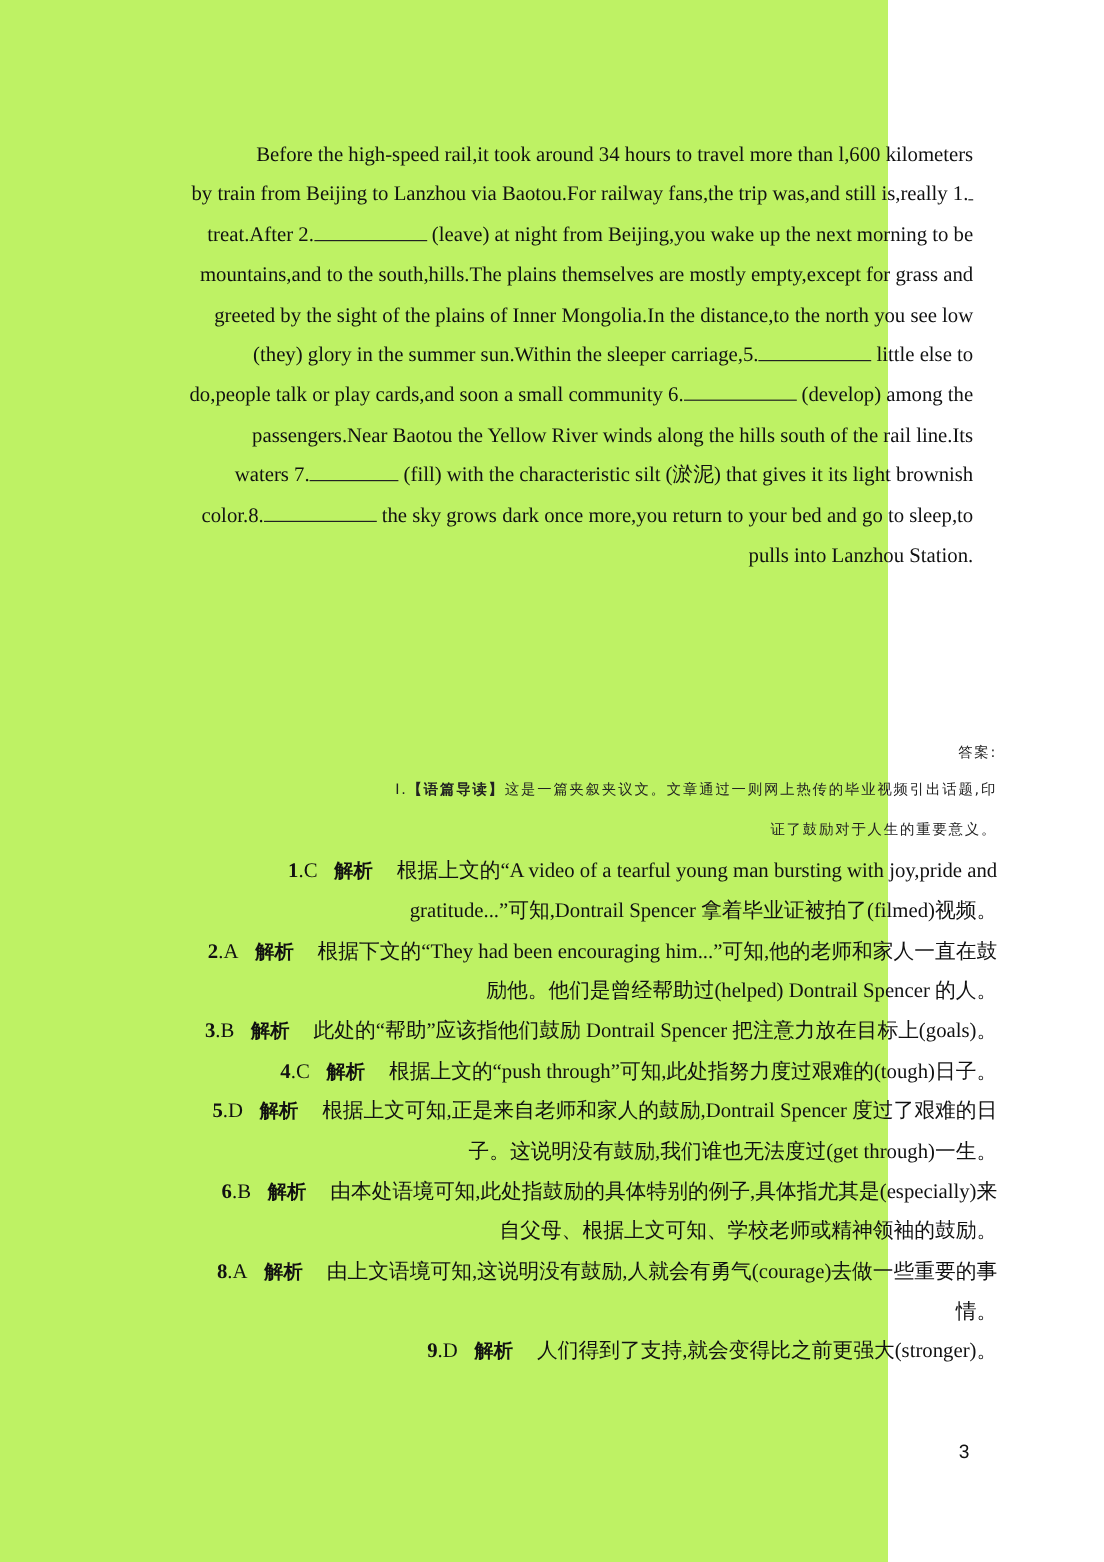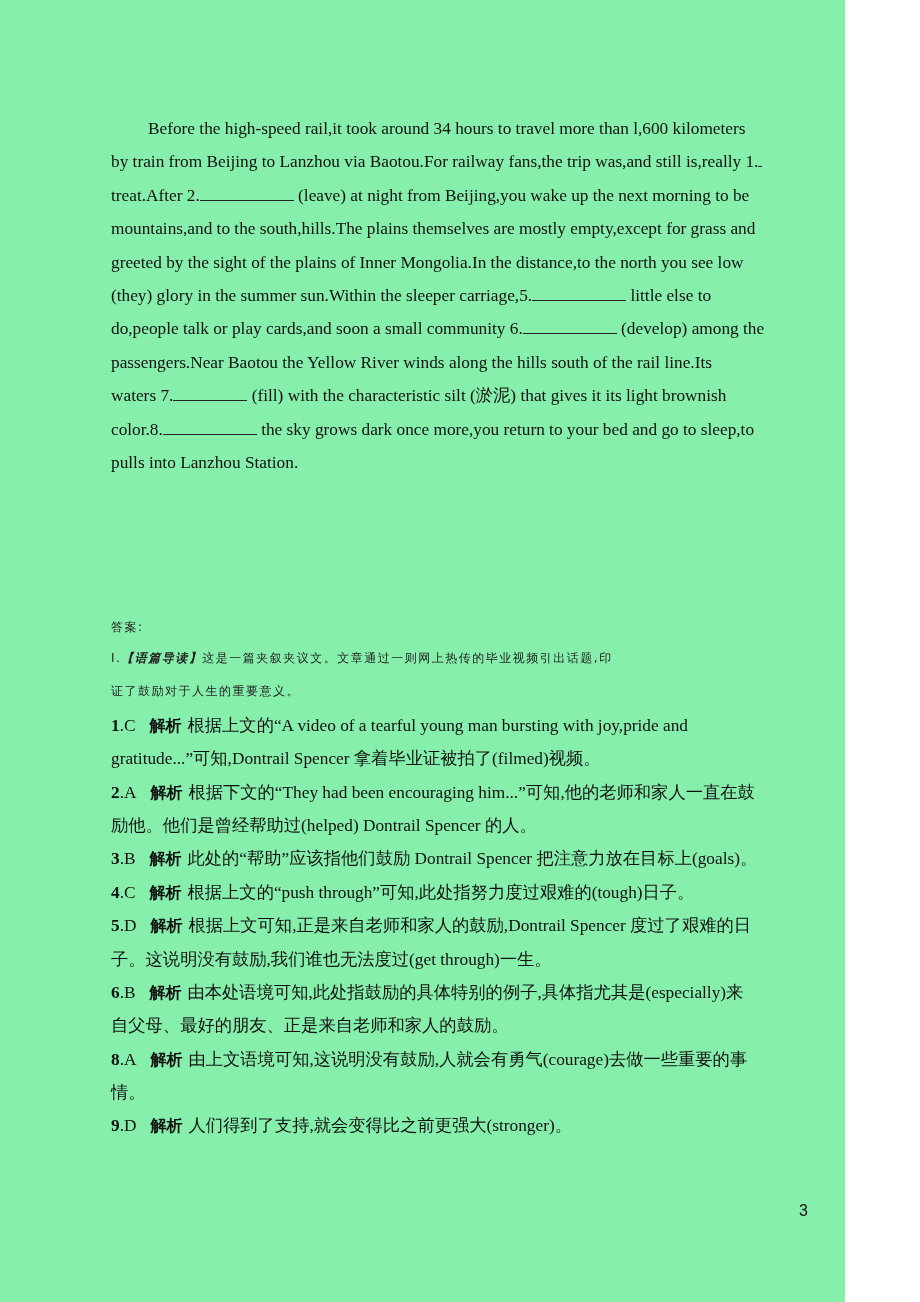--- a/index.html
+++ b/index.html
@@ -1,28 +1,28 @@
 <!DOCTYPE html>
 <html><head>
 <meta charset="utf-8">
 <style>
   html, body { margin: 0; padding: 0; background: #ffffff; }
   body { width: 920px; height: 1302px; position: relative; overflow: hidden;
          font-family: "Liberation Serif", "DejaVu Serif", serif; color: #111; }
-  .page { position: absolute; left: 0; top: 0; width: 845px; height: 1302px; background: #86efac; }
+  .page { position: absolute; left: 0; top: 0; width: 740px; height: 1302px; background: #bef264; text-align: right; }
   .passage { position: absolute; left: 111px; top: 112px; width: 700px; font-size: 17.3px; line-height: 33.4px; }
   .line { white-space: nowrap; display: block; height: 33.4px; }
   .indent { padding-left: 37px; }
   .blank { display: inline-block; border-bottom: 1px solid #222; height: 15px; vertical-align: baseline; }
   .answers { position: absolute; left: 111px; top: 612px; width: 720px; font-size: 17.3px; line-height: 33.4px; }
   .ans-label { display: block; height: 30px; line-height: 30px; }
   .cn { font-family: "DejaVu Sans", sans-serif; font-size: 12px; letter-spacing: 1.5px; color: #222; }
-  .bold { font-weight: bold; font-style: italic; }
+  .bold { font-weight: bold; }
   .num { font-weight: bold; }
-  .kw { font-family: "DejaVu Sans", sans-serif; font-weight: bold; font-size: 16px; margin-left: 14px; margin-right: 6px; }
+  .kw { font-family: "DejaVu Sans", sans-serif; font-weight: bold; font-size: 16px; margin-left: 14px; margin-right: 20px; }
   .page-number { position: absolute; left: 799px; top: 1202px; font-family: "Liberation Sans", sans-serif; font-size: 16px; }
 </style>
 </head>
 <body>
 
 <div class="page">
 
   <div class="passage">
     <span class="line indent"><span>Before the high-speed rail,it took around 34 hours to travel more than l,600 kilometers</span></span>
     <span class="line"><span>by train from Beijing to Lanzhou via Baotou.For railway fans,the trip was,and still is,really 1.</span><span class="blank" style="width:4px"></span></span>
@@ -50,21 +50,21 @@
     <span class="line"><span>励他。他们是曾经帮助过(helped) Dontrail Spencer 的人。</span></span>
 
     <span class="line"><span class="num">3</span><span>.B</span><span class="kw">解析</span><span>此处的“帮助”应该指他们鼓励 Dontrail Spencer 把注意力放在目标上(goals)。</span></span>
 
     <span class="line"><span class="num">4</span><span>.C</span><span class="kw">解析</span><span>根据上文的“push through”可知,此处指努力度过艰难的(tough)日子。</span></span>
 
     <span class="line"><span class="num">5</span><span>.D</span><span class="kw">解析</span><span>根据上文可知,正是来自老师和家人的鼓励,Dontrail Spencer 度过了艰难的日</span></span>
     <span class="line"><span>子。这说明没有鼓励,我们谁也无法度过(get through)一生。</span></span>
 
     <span class="line"><span class="num">6</span><span>.B</span><span class="kw">解析</span><span>由本处语境可知,此处指鼓励的具体特别的例子,具体指尤其是(especially)来</span></span>
-    <span class="line"><span>自父母、最好的朋友、正是来自老师和家人的鼓励。</span></span>
+    <span class="line"><span>自父母、根据上文可知、学校老师或精神领袖的鼓励。</span></span>
 
 
     <span class="line"><span class="num">8</span><span>.A</span><span class="kw">解析</span><span>由上文语境可知,这说明没有鼓励,人就会有勇气(courage)去做一些重要的事</span></span>
     <span class="line"><span>情。</span></span>
 
     <span class="line"><span class="num">9</span><span>.D</span><span class="kw">解析</span><span>人们得到了支持,就会变得比之前更强大(stronger)。</span></span>
   </div>
 
   <div class="page-number">3</div>
 </div>

